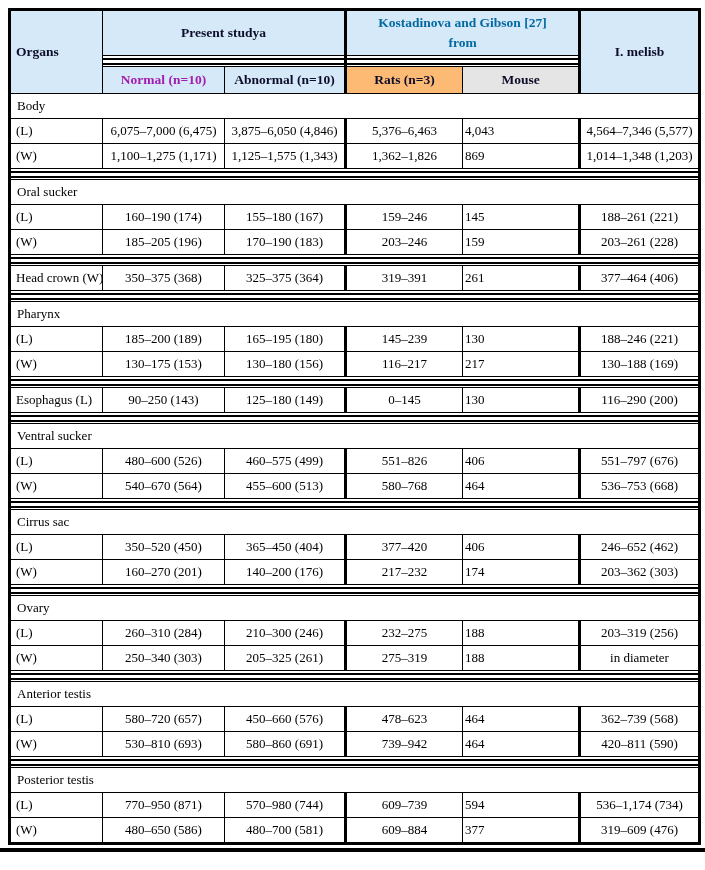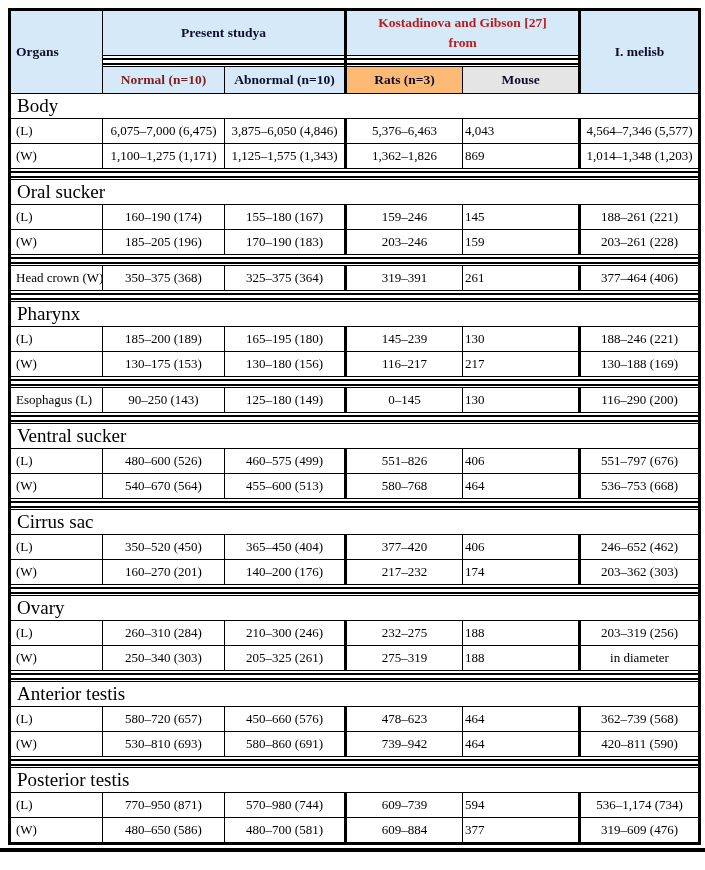--- a/index.html
+++ b/index.html
@@ -11,21 +11,21 @@
   td{border:1.5px solid #000;height:24px;padding:0 2px;font-size:13px;vertical-align:middle;overflow:hidden;white-space:nowrap;}
   
   td.hd{background:#d6e9f8;font-weight:bold;color:#0d0d2b;text-align:center;font-size:13.5px;}
   td.organ-h{text-align:left;padding-left:5px;height:46px;font-family:Liberation Serif, serif;}
   td.grp-top{height:44px;line-height:1.45;}
   td.band{border-top:0;border-bottom:0;background:#fff;padding:1px 0;height:8px;}
   td.sub{height:26px;}
   
   .gb{border-left:3px solid #000 !important;}
   
-  td.section{text-align:left;padding-left:6px;font-size:19px;background:#fff;}
+  td.section{text-align:left;padding-left:6px;font-size:13px;background:#fff;}
   td.sep{border-left:0;border-right:0;border-top:1.5px solid #000;border-bottom:1.5px solid #000;padding:1px 0;height:8px;background:#fff;}
   .dbl{box-sizing:border-box;height:7px;border-top:2px solid #000;border-bottom:2px solid #000;background:#fff;}
   
   td.d0{text-align:left;padding-left:5px;}
   td.d1,td.d2,td.d3,td.d5{text-align:center;padding:0 1px;}
   td.d4{text-align:left;padding-right:12px;}
   .bottom-rule{width:705px;height:4px;background:#000;margin-top:3px;}
 </style>
 </head>
 <body>
@@ -37,33 +37,33 @@
         <col class="c1">
         <col class="c2">
         <col class="c3">
         <col class="c4">
         <col class="c5">
     </colgroup>
     <thead>
       <tr>
         <td rowspan="3" class="hd organ-h" style="background: rgb(214, 233, 248); color: rgb(13, 13, 43);">Organs</td>
         <td colspan="2" class="hd grp-top" style="background: rgb(214, 233, 248); color: rgb(13, 13, 43);">Present studya</td>
-        <td colspan="2" class="hd grp-top gb" style="background: rgb(214, 233, 248); color: #b91c1c;"><span>Kostadinova and Gibson [27]</span><br><span>from</span></td>
+        <td colspan="2" class="hd grp-top gb" style="background: rgb(214, 233, 248); color: #0369a1;"><span>Kostadinova and Gibson [27]</span><br><span>from</span></td>
         <td rowspan="3" class="hd gb" style="background: rgb(214, 233, 248); color: rgb(13, 13, 43);">I. melisb</td>
       </tr>
       <tr>
         <td colspan="2" class="band">
             <div class="dbl"></div>
           </td>
         <td colspan="2" class="band gb">
             <div class="dbl"></div>
           </td>
       </tr>
       <tr>
-        <td class="hd sub" style="background: rgb(214, 233, 248); color: #7f1d1d;">Normal (n=10)</td>
+        <td class="hd sub" style="background: rgb(214, 233, 248); color: #a21caf;">Normal (n=10)</td>
         <td class="hd sub" style="background: rgb(214, 233, 248); color: rgb(13, 13, 43);">Abnormal (n=10)</td>
         <td class="hd sub gb" style="background: #fdba74; color: rgb(13, 13, 43);">Rats (n=3)</td>
         <td class="hd sub" style="background: #e5e5e5; color: rgb(13, 13, 43);">Mouse</td>
       </tr>
     </thead>
     <tbody>
         <tr>
           <td colspan="6" class="section">Body</td>
         </tr>
         <tr>

